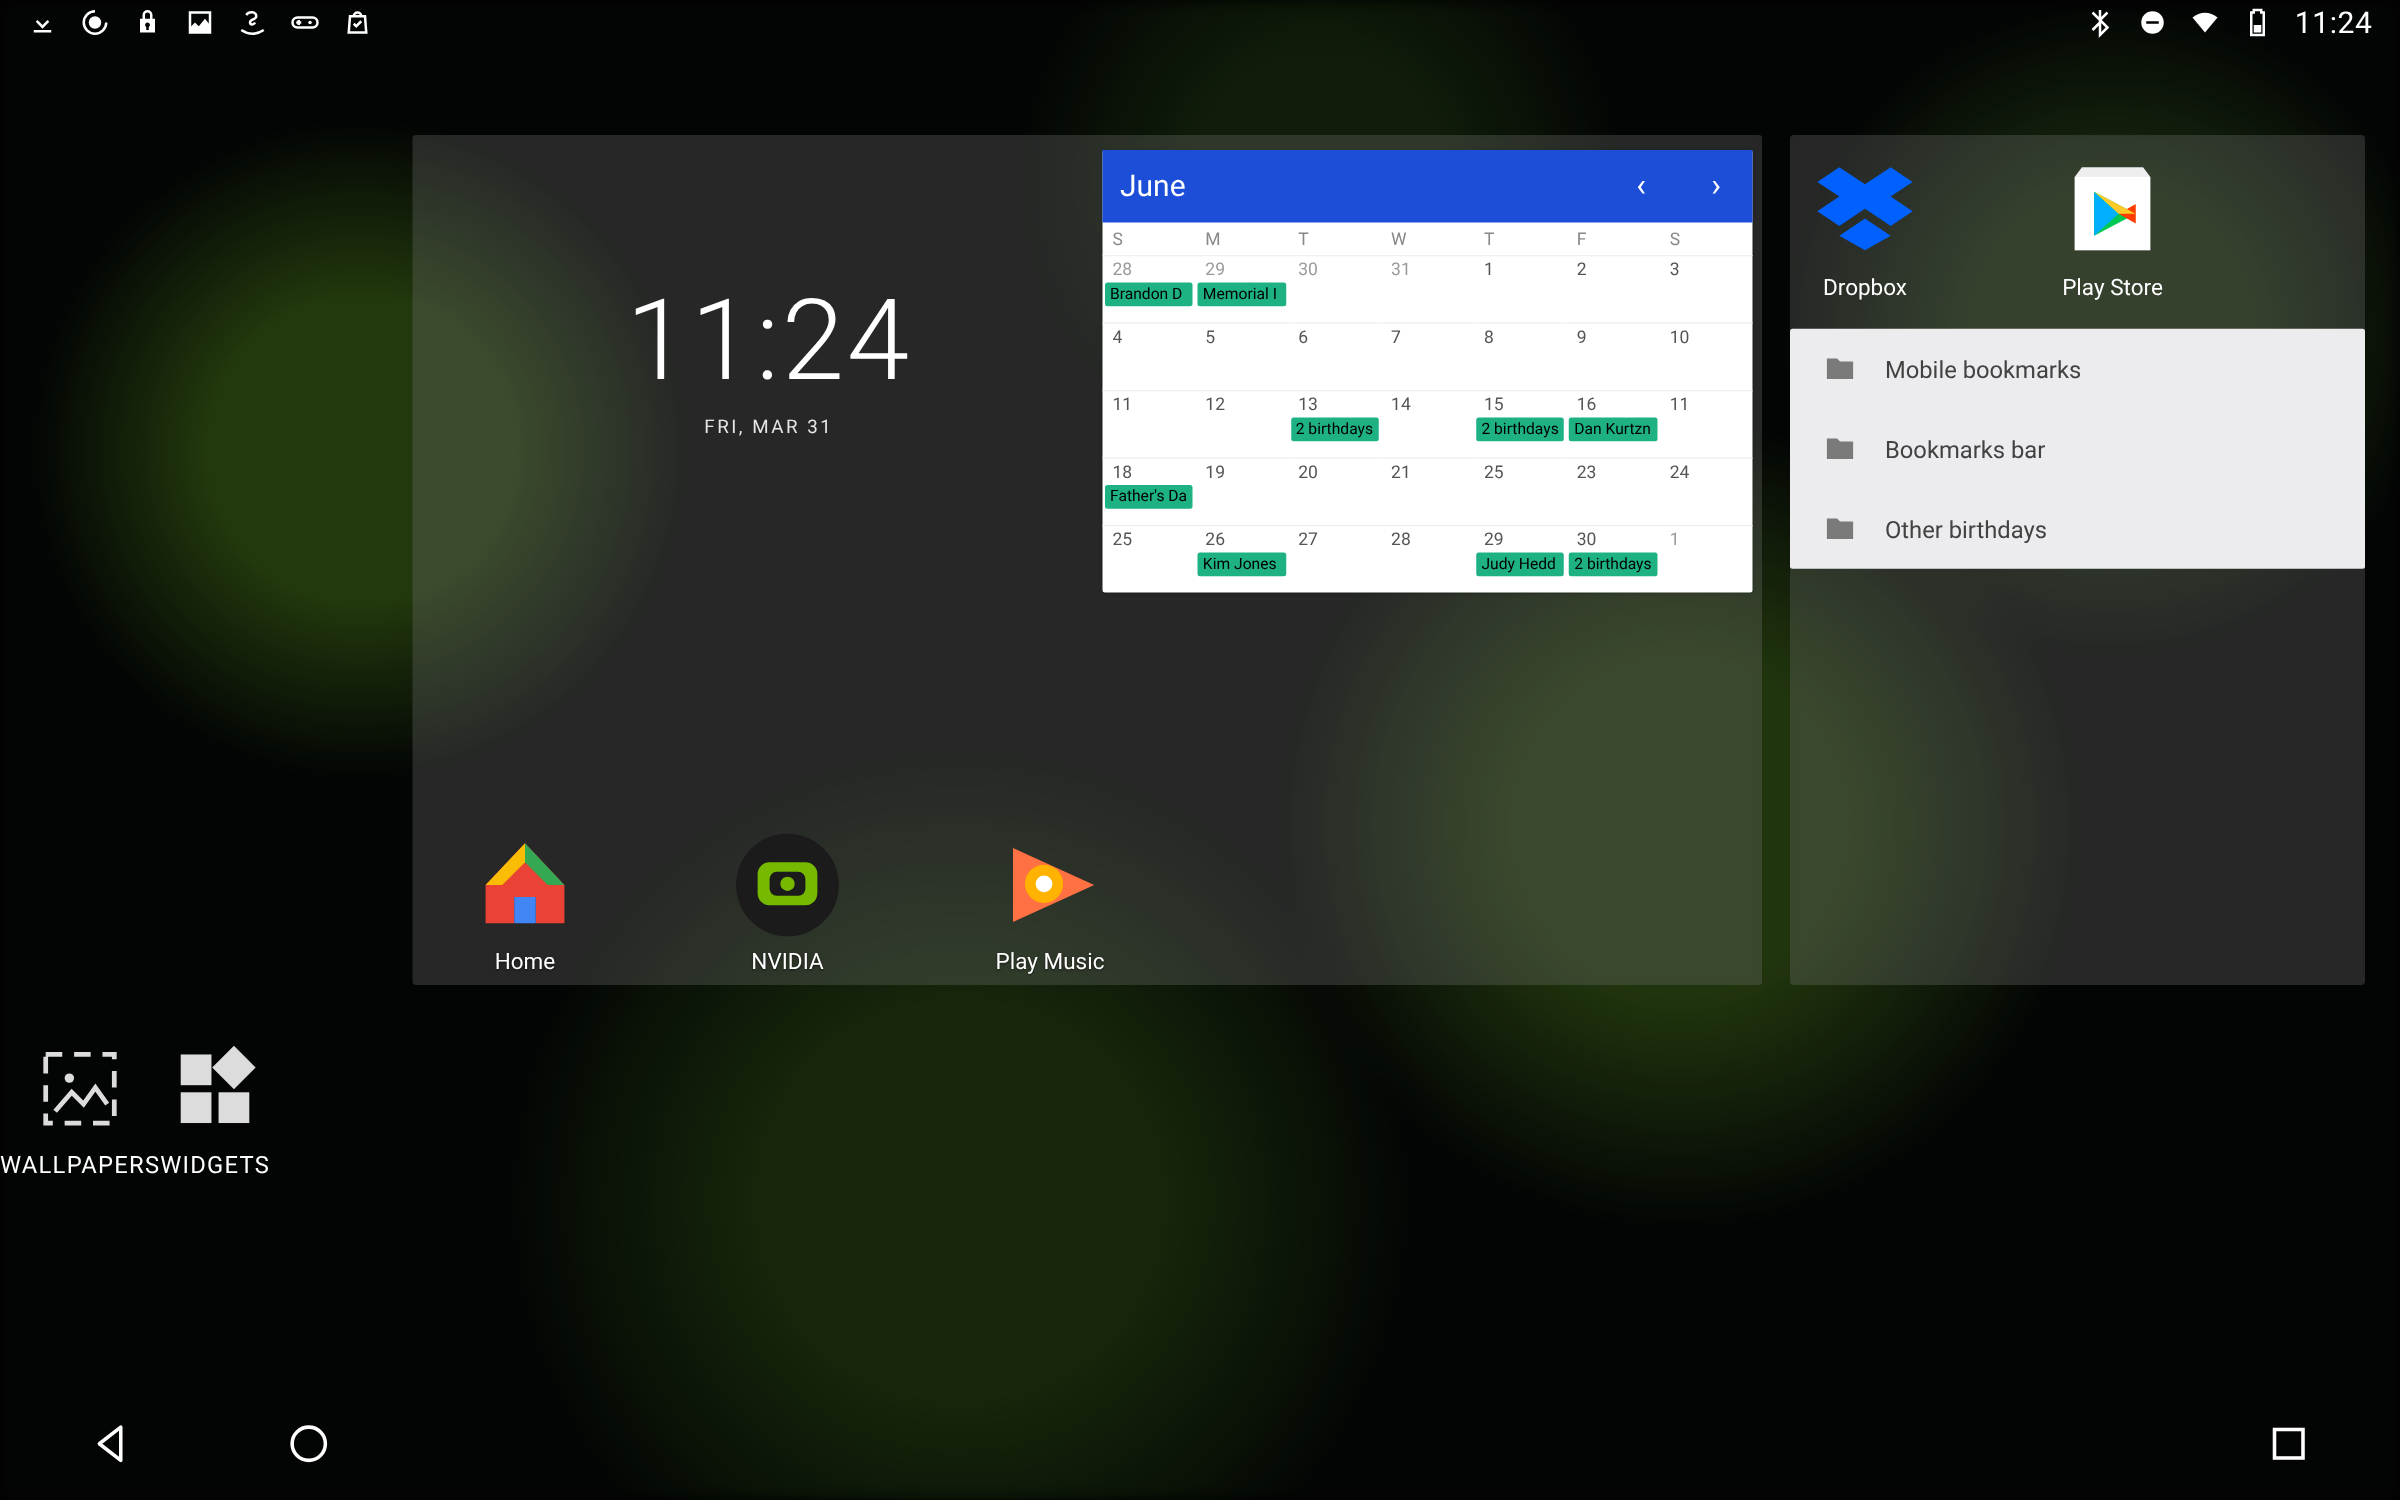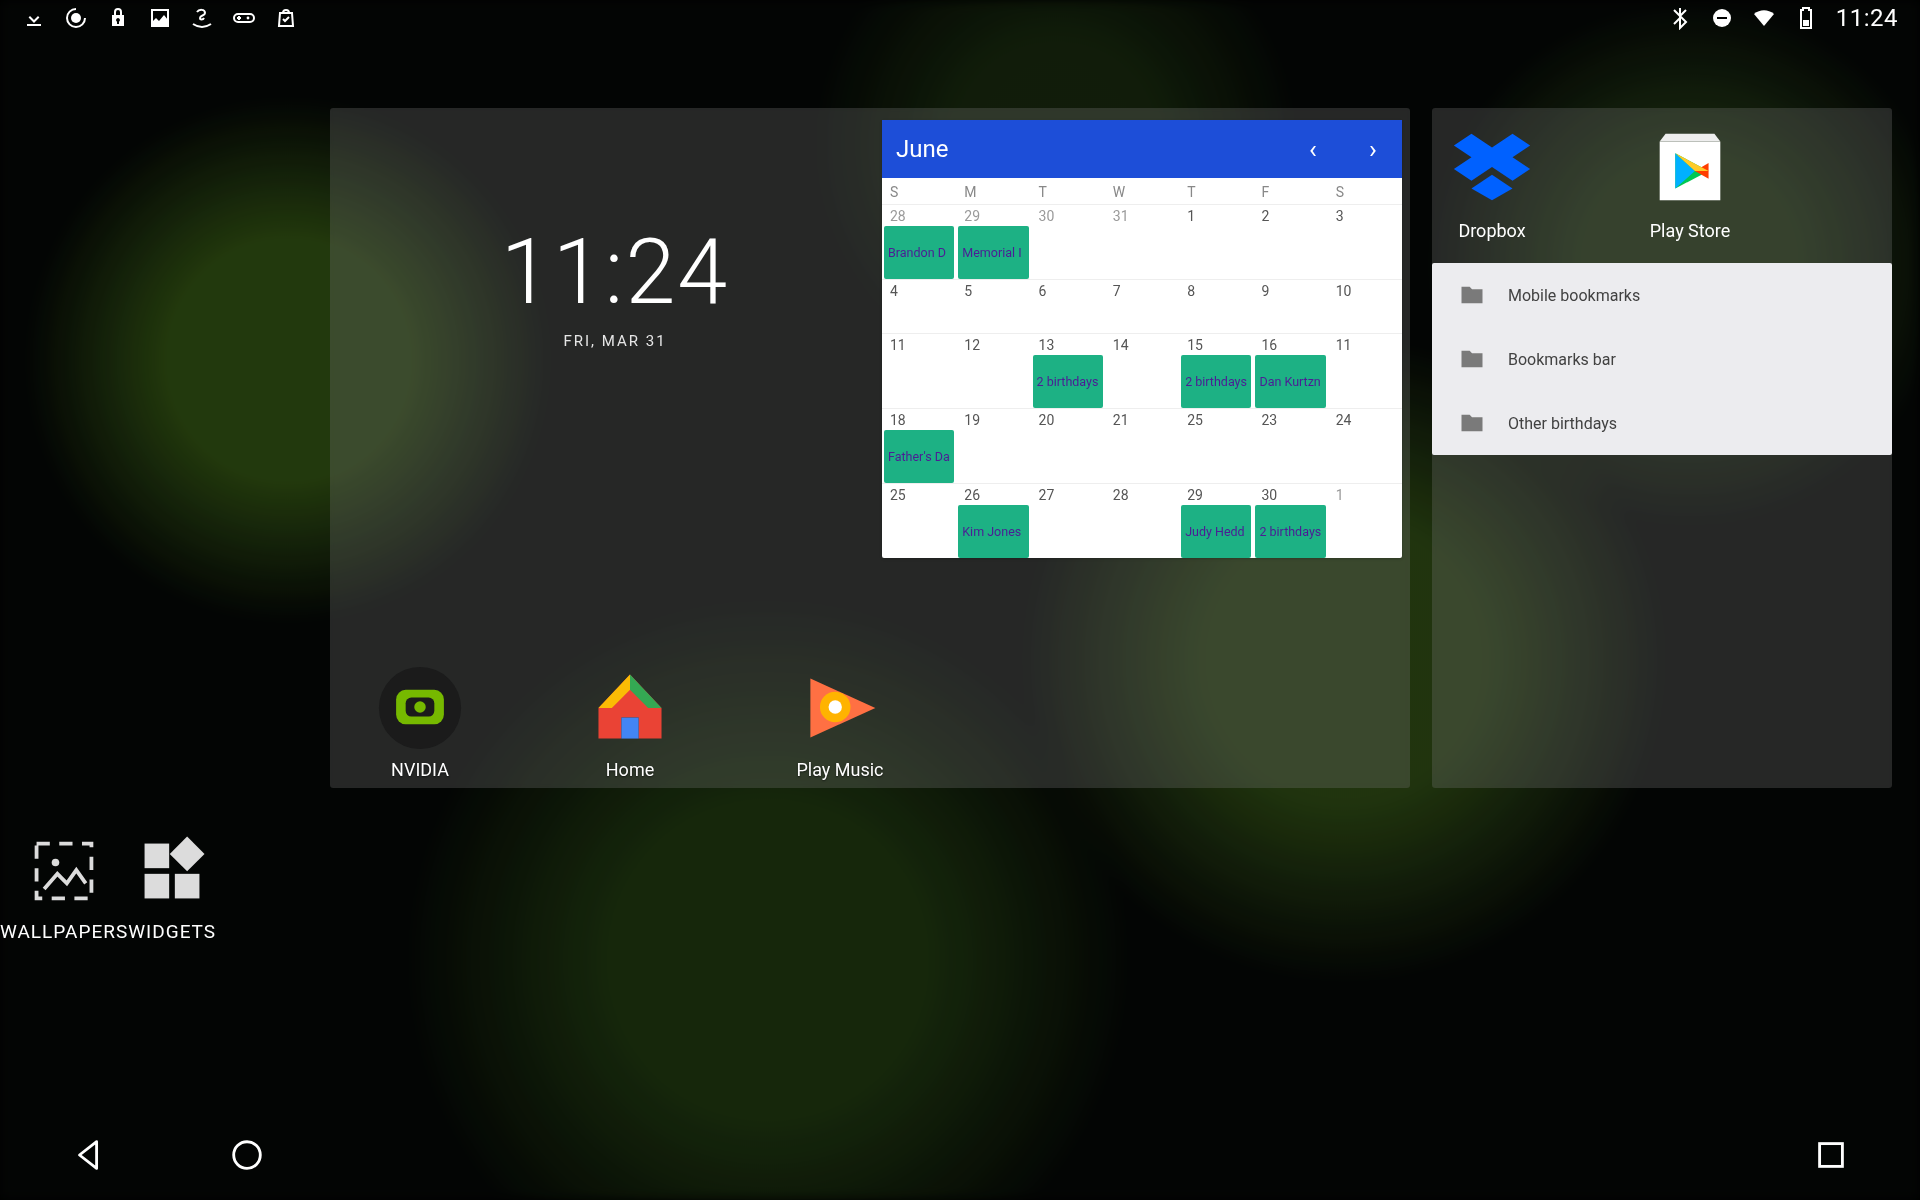--- a/index.html
+++ b/index.html
@@ -72,22 +72,22 @@
   }
   .cal-dow { color:#888; font-size:14px; padding: 6px 0 4px; }
   .cal-dow > div { padding-left: 8px; }
   .cal-row > div {
     border-top: 1px solid #eee; min-height: 54px; padding: 3px 0 0 0;
     font-size: 14px; position:relative; overflow:hidden;
   }
   .cal-row .daynum { color:#9a9a9a; padding-left: 8px; font-size:14px; }
   .cal-row .daynum.in { color:#555; }
   .ev {
-    background:#1db184; color:#4c1d95; font-size:12.5px;
-    padding: 19px 4px; margin: 2px 2px 0 2px; border-radius:2px;
+    background:#1db184; color:#000000; font-size:12.5px;
+    padding: 2px 4px; margin: 2px 2px 0 2px; border-radius:2px;
     white-space:nowrap; overflow:hidden; text-overflow:ellipsis;
     display:block;
   }
 
   
   .apps-row { position:absolute; bottom: 8px; left: 30px; display:flex; gap: 90px; }
   .app { width:120px; text-align:center; }
   .app .ic { width:86px; height:86px; margin: 0 auto 8px; position:relative; }
   .app .lbl { font-size:18px; color:#fff; text-shadow: 0 1px 2px rgba(0,0,0,.6); }
 
@@ -95,21 +95,21 @@
   .side-apps { display:flex; gap: 110px; padding: 16px 16px 0; justify-content:flex-start; }
   .side-app { text-align:center; }
   .side-app .ic { width:88px; height:88px; margin-bottom: 8px; }
   .side-app .lbl { font-size:18px; }
 
   
   .bookmarks {
     margin: 22px 0 0 0; background:#ececef; color:#424242;
     border-radius: 2px;
   }
-  .bm-row { display:flex; align-items:center; gap: 22px; padding: 18px 26px; font-size:16px; }
+  .bm-row { display:flex; align-items:center; gap: 22px; padding: 18px 26px; font-size:19px; }
   .bm-row svg { width:28px; height:28px; fill:#7a7a7a; flex-shrink:0; }
 
   
   .bottom-actions {
     position:absolute; left: 0; right:0; top: 836px;
     display:flex; 
   }
   .ba { text-align:center; color:#fff; }
   .ba svg { width:70px; height:70px; fill:none; stroke:#dcdcdc; stroke-width:4; display:block; margin:0 auto 14px; }
   .ba .lbl { font-size:19px; letter-spacing:1px; }
@@ -349,36 +349,36 @@
             <div>
               <div class="daynum">1</div>
             </div>
           </div>
         </div>
     </div>
 
     <div class="apps-row" id="apps-main">
         <div class="app">
           <div class="ic"><svg viewBox="0 0 90 90">
-              <circle cx="45" cy="45" r="43" fill="#1b1b1b"></circle>
-              <rect x="20" y="26" width="50" height="36" rx="10" fill="#76b900"></rect>
-              <rect x="30" y="34" width="30" height="20" rx="6" fill="#1b1b1b"></rect>
-              <circle cx="45" cy="44" r="6" fill="#76b900"></circle>
-            </svg></div>
-          <div class="lbl">NVIDIA</div>
-        </div>
-        <div class="app">
-          <div class="ic"><svg viewBox="0 0 90 90">
               <path d="M45 10L12 45v32h24V55h18v22h24V45z" fill="#ea4335"></path>
               <path d="M12 45L45 10l33 35" fill="none"></path>
               <path d="M45 10L12 45h14L45 26z" fill="#fbbc05"></path>
               <path d="M45 10l33 35H64L45 26z" fill="#34a853"></path>
               <path d="M36 55h18v22H36z" fill="#4285f4"></path>
             </svg></div>
           <div class="lbl">Home</div>
+        </div>
+        <div class="app">
+          <div class="ic"><svg viewBox="0 0 90 90">
+              <circle cx="45" cy="45" r="43" fill="#1b1b1b"></circle>
+              <rect x="20" y="26" width="50" height="36" rx="10" fill="#76b900"></rect>
+              <rect x="30" y="34" width="30" height="20" rx="6" fill="#1b1b1b"></rect>
+              <circle cx="45" cy="44" r="6" fill="#76b900"></circle>
+            </svg></div>
+          <div class="lbl">NVIDIA</div>
         </div>
         <div class="app">
           <div class="ic"><svg viewBox="0 0 90 90">
               <path d="M14 14L82 45 14 76z" fill="#ff7043"></path>
               <circle cx="40" cy="44" r="16" fill="#ffb300"></circle>
               <circle cx="40" cy="44" r="7" fill="#fff"></circle>
             </svg></div>
           <div class="lbl">Play Music</div>
         </div>
       </div>

